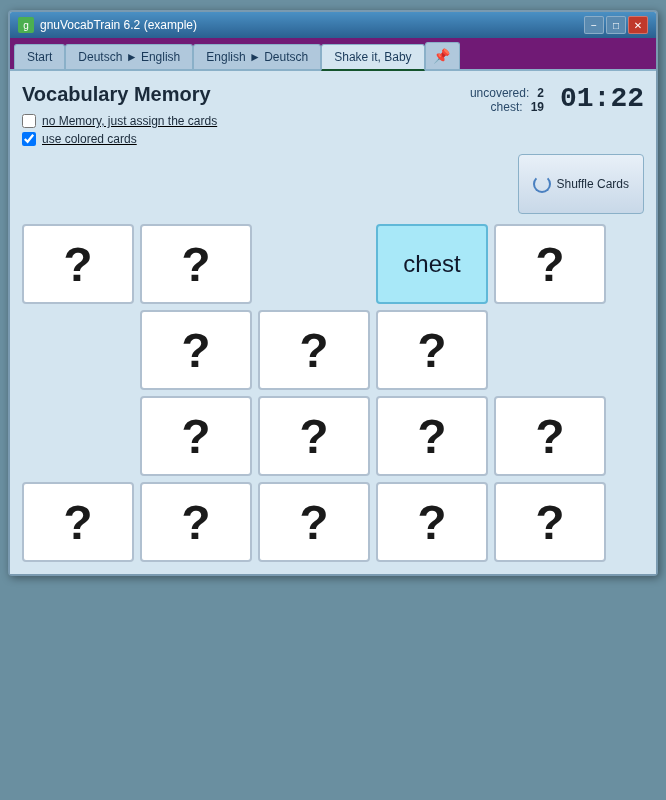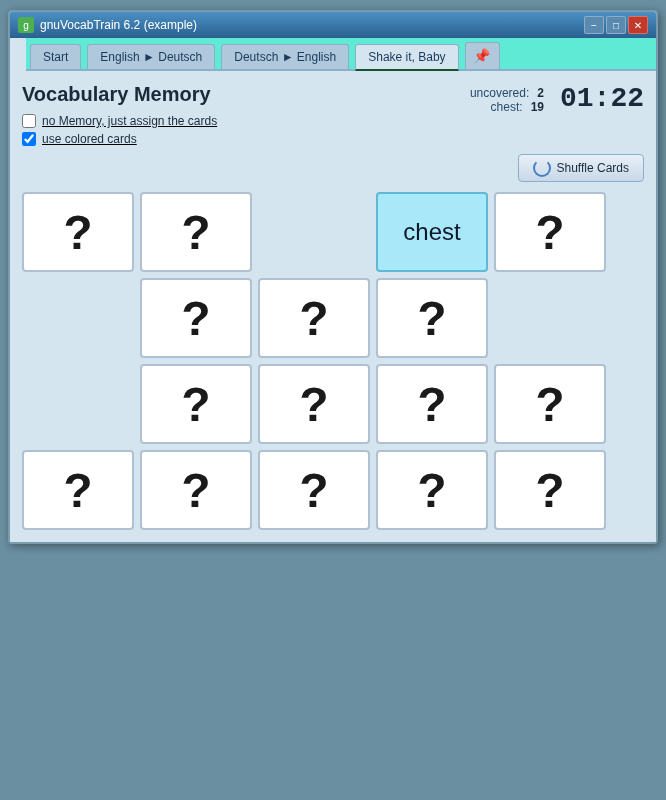--- a/index.html
+++ b/index.html
@@ -73,27 +73,26 @@
       align-items: center;
       justify-content: center;
       border-radius: 2px;
     }
 
     .title-btn.close { background: #c0392b; }
     .title-btn.minimize { background: #5a8ab0; }
     .title-btn.maximize { background: #5a8ab0; }
 
     .tab-bar {
-      background: #5eead4;
+      background: #701a75;
       display: flex;
       align-items: flex-end;
       padding: 4px 4px 0 4px;
-      gap: 6px;
+      gap: 0;
       border-bottom: 2px solid #8ab0c8;
-      margin-left: 16px;
     }
 
     .tab {
       padding: 5px 12px;
       background: #b0c8dc;
       border: 1px solid #8ab0c8;
       border-bottom: none;
       border-radius: 3px 3px 0 0;
       cursor: pointer;
       font-size: 12px;
@@ -184,21 +183,21 @@
       font-size: 28px;
       font-weight: bold;
       color: #1a2a3a;
       font-family: 'Courier New', monospace;
     }
 
     .shuffle-btn {
       display: flex;
       align-items: center;
       gap: 6px;
-      padding: 4px 14px;
+      padding: 20px 14px;
       background: linear-gradient(to bottom, #e8f0f8, #c8d8e8);
       border: 1px solid #8ab0c8;
       border-radius: 4px;
       cursor: pointer;
       font-size: 12px;
       color: #1a2a3a;
     }
 
     .shuffle-icon {
       width: 18px;
@@ -265,22 +264,22 @@
     </div>
     <div class="title-buttons">
       <button class="title-btn minimize">−</button>
       <button class="title-btn maximize">□</button>
       <button class="title-btn close">✕</button>
     </div>
   </div>
 
   <div class="tab-bar">
     <div class="tab">Start</div>
+    <div class="tab">Deutsch ► English</div>
     <div class="tab">English ► Deutsch</div>
-    <div class="tab">Deutsch ► English</div>
     <div class="tab active">Shake it, Baby</div>
     <div class="tab tab-pin">📌</div>
   </div>
 
   <div class="content">
 
     <div class="header-row">
       <div>
         <div class="page-title">Vocabulary Memory</div>
         <div class="controls-left">

